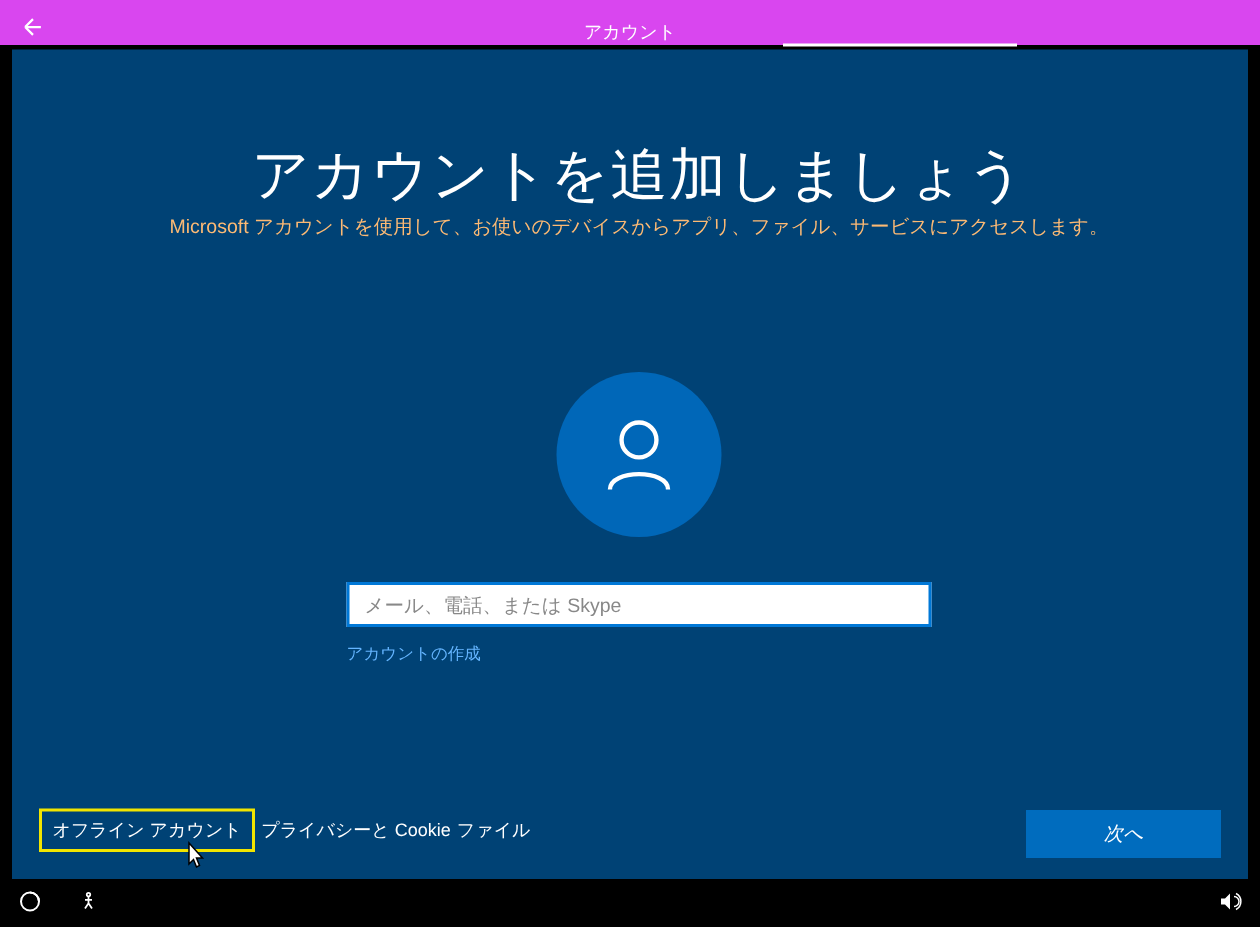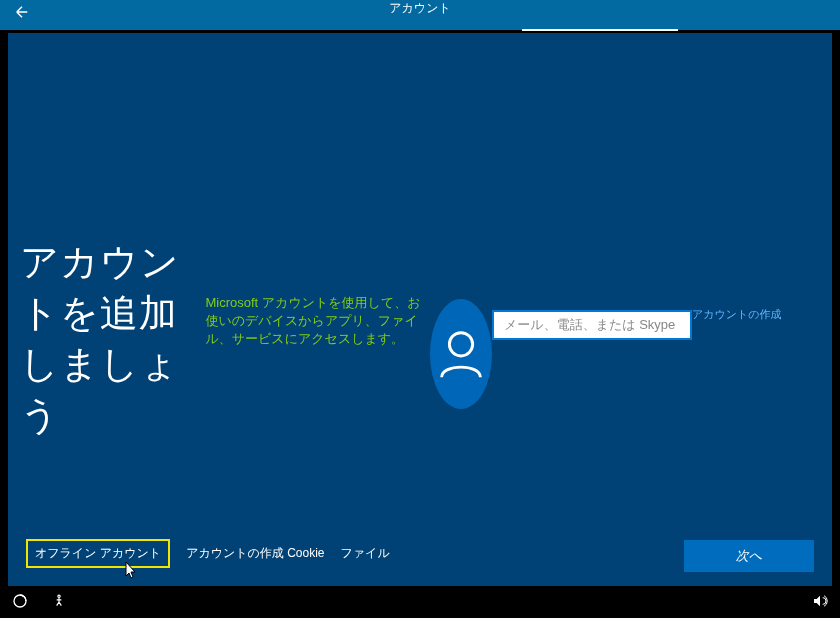--- a/index.html
+++ b/index.html
@@ -11,23 +11,23 @@
       width: 840px;
       height: 618px;
       background: #000;
       font-family: "Segoe UI", "Yu Gothic UI", sans-serif;
       color: #fff;
       overflow: hidden;
       position: relative;
     }
     .top-bar {
       height: 30px;
-      background: #0369a1;
-      display: flex;
-      align-items: flex-start;
+      background: #d946ef;
+      display: flex;
+      align-items: flex-end;
       position: relative;
     }
     .back-arrow {
       margin-left: 10px;
       cursor: pointer;
       display: flex;
       align-items: center;
       justify-content: center;
       width: 24px;
       height: 24px;
@@ -48,34 +48,34 @@
       background: #fff;
     }
     .main-panel {
       position: absolute;
       top: 33px;
       left: 8px;
       right: 8px;
       bottom: 32px;
       background: #004275;
       display: flex;
-      flex-direction: row;
+      flex-direction: column;
       align-items: center;
       padding-left: 12px;
     }
     .heading {
       margin-top: 58px;
       font-size: 38px;
       font-weight: 300;
       letter-spacing: 1px;
     }
     .subtext {
-      margin-top: 22px;
+      margin-top: 0;
       font-size: 13px;
-      color: #84cc16;
+      color: #fdba74;
     }
     .avatar-circle {
       margin-top: 88px;
       width: 110px;
       height: 110px;
       border-radius: 50%;
       background: #0067b8;
       display: flex;
       align-items: center;
       justify-content: center;
@@ -101,21 +101,21 @@
       color: #64b5ff;
       font-size: 11px;
       cursor: pointer;
     }
     .bottom-links {
       position: absolute;
       bottom: 18px;
       left: 18px;
       display: flex;
       align-items: center;
-      gap: 16px;
+      gap: 4px;
     }
     .link-btn {
       font-size: 12px;
       color: #fff;
       cursor: pointer;
       position: relative;
     }
     .offline-highlight {
       border: 2px solid #f2e500;
       padding: 4px 7px;
@@ -185,21 +185,21 @@
       <path d="M12 56 C12 42, 52 42, 52 56"></path>
     </svg>
   </div>
 
   <input class="account-input" type="text" placeholder="メール、電話、または Skype" style="">
 
   <div class="create-link">アカウントの作成</div>
 
   <div class="bottom-links">
     <div class="link-btn offline-highlight">オフライン アカウント</div>
-    <div class="link-btn">アカウントの作成 Cookie</div>
+    <div class="link-btn">プライバシーと Cookie</div>
     <div class="link-btn">ファイル</div>
   </div>
 
   <div class="next-btn">次へ</div>
 </div>
 
 <div class="taskbar">
   <div class="taskbar-left">
     <span>
       <svg width="16" height="16" viewBox="0 0 24 24" fill="none" stroke="#fff" stroke-width="2">

